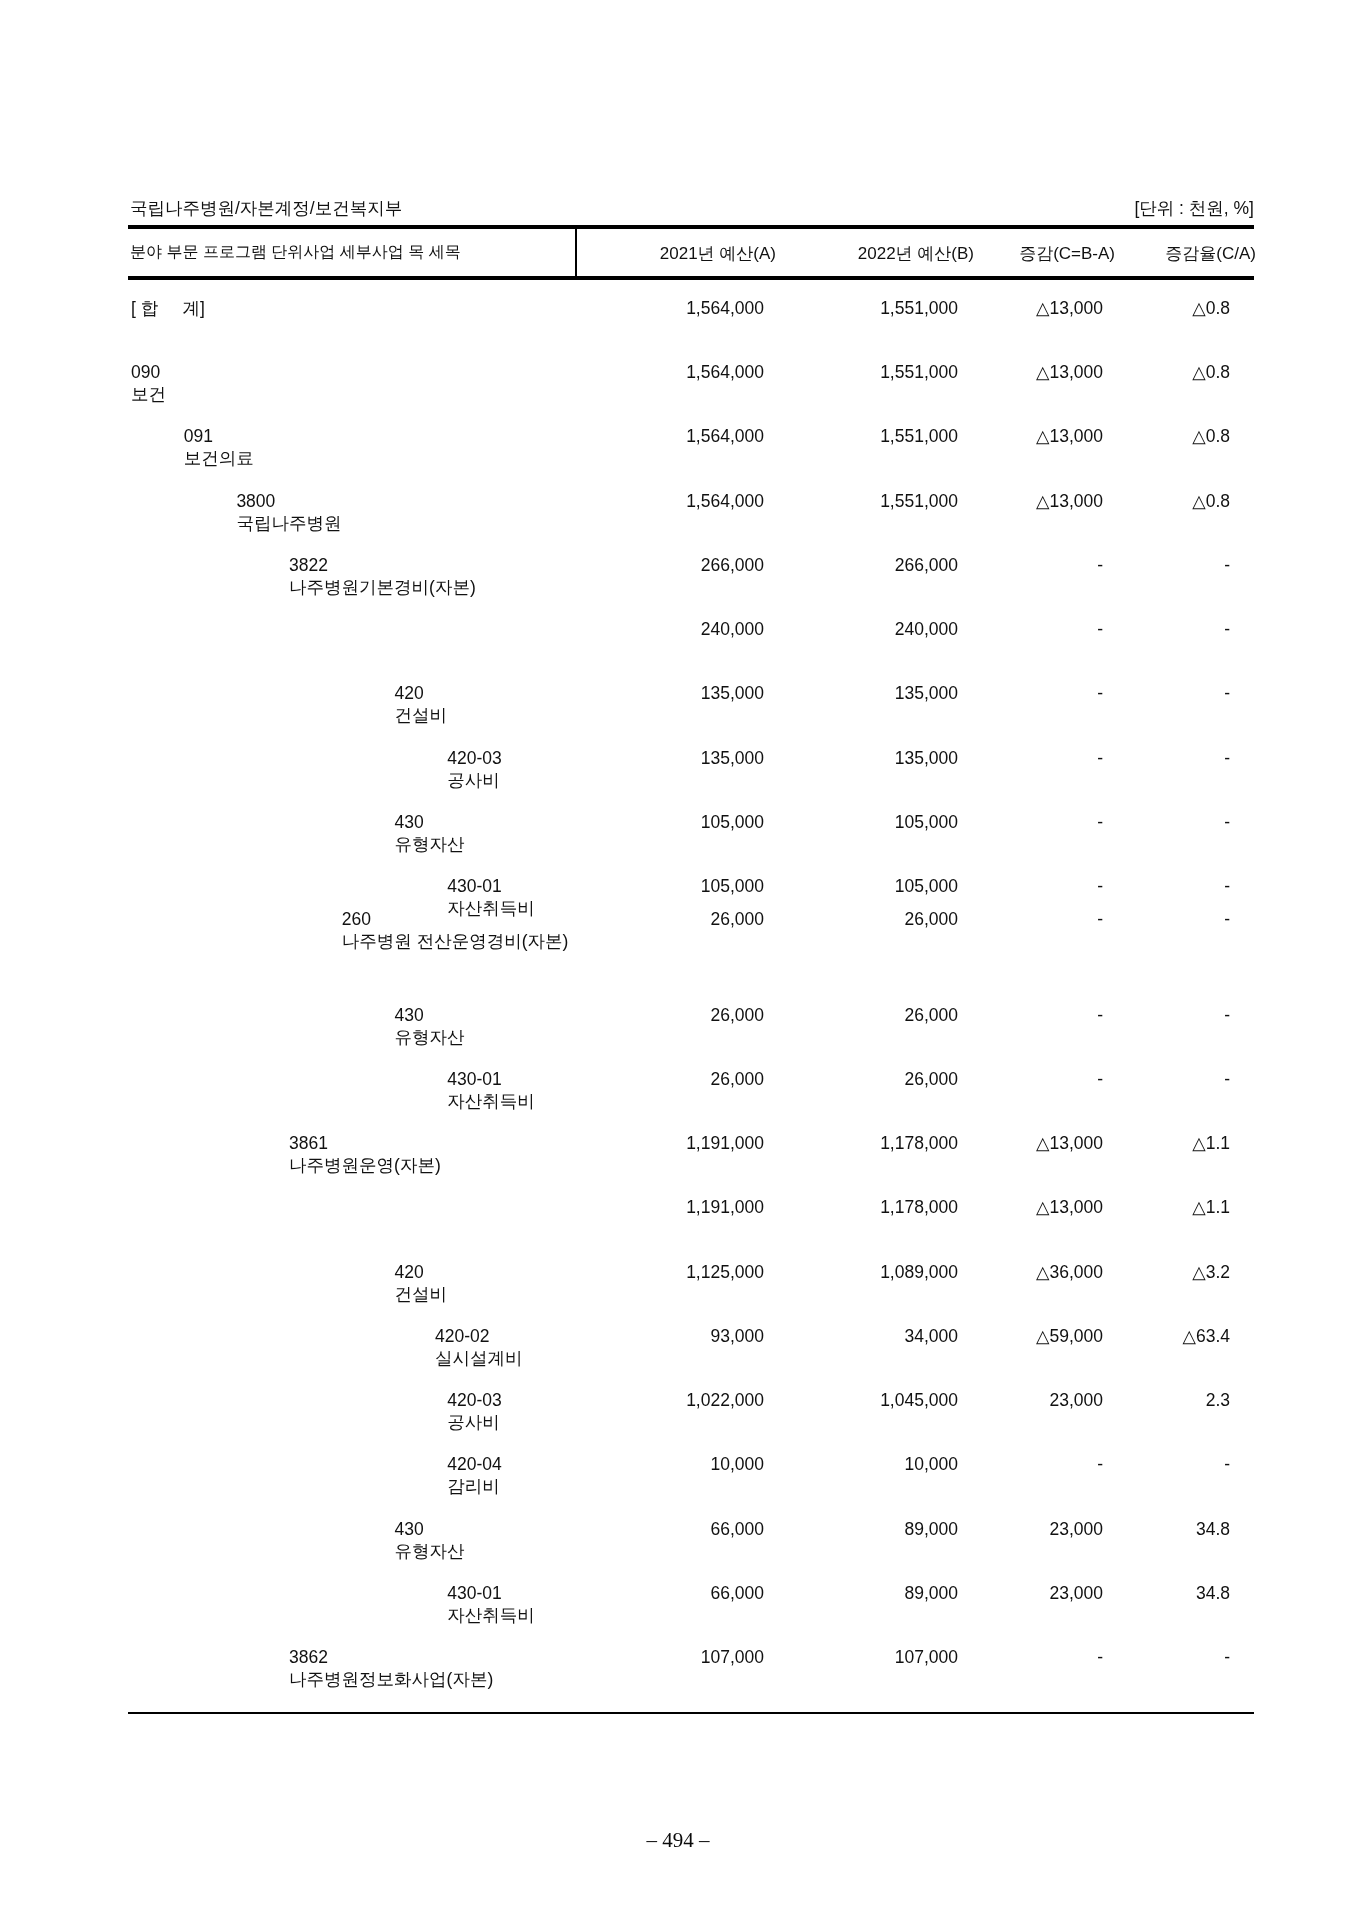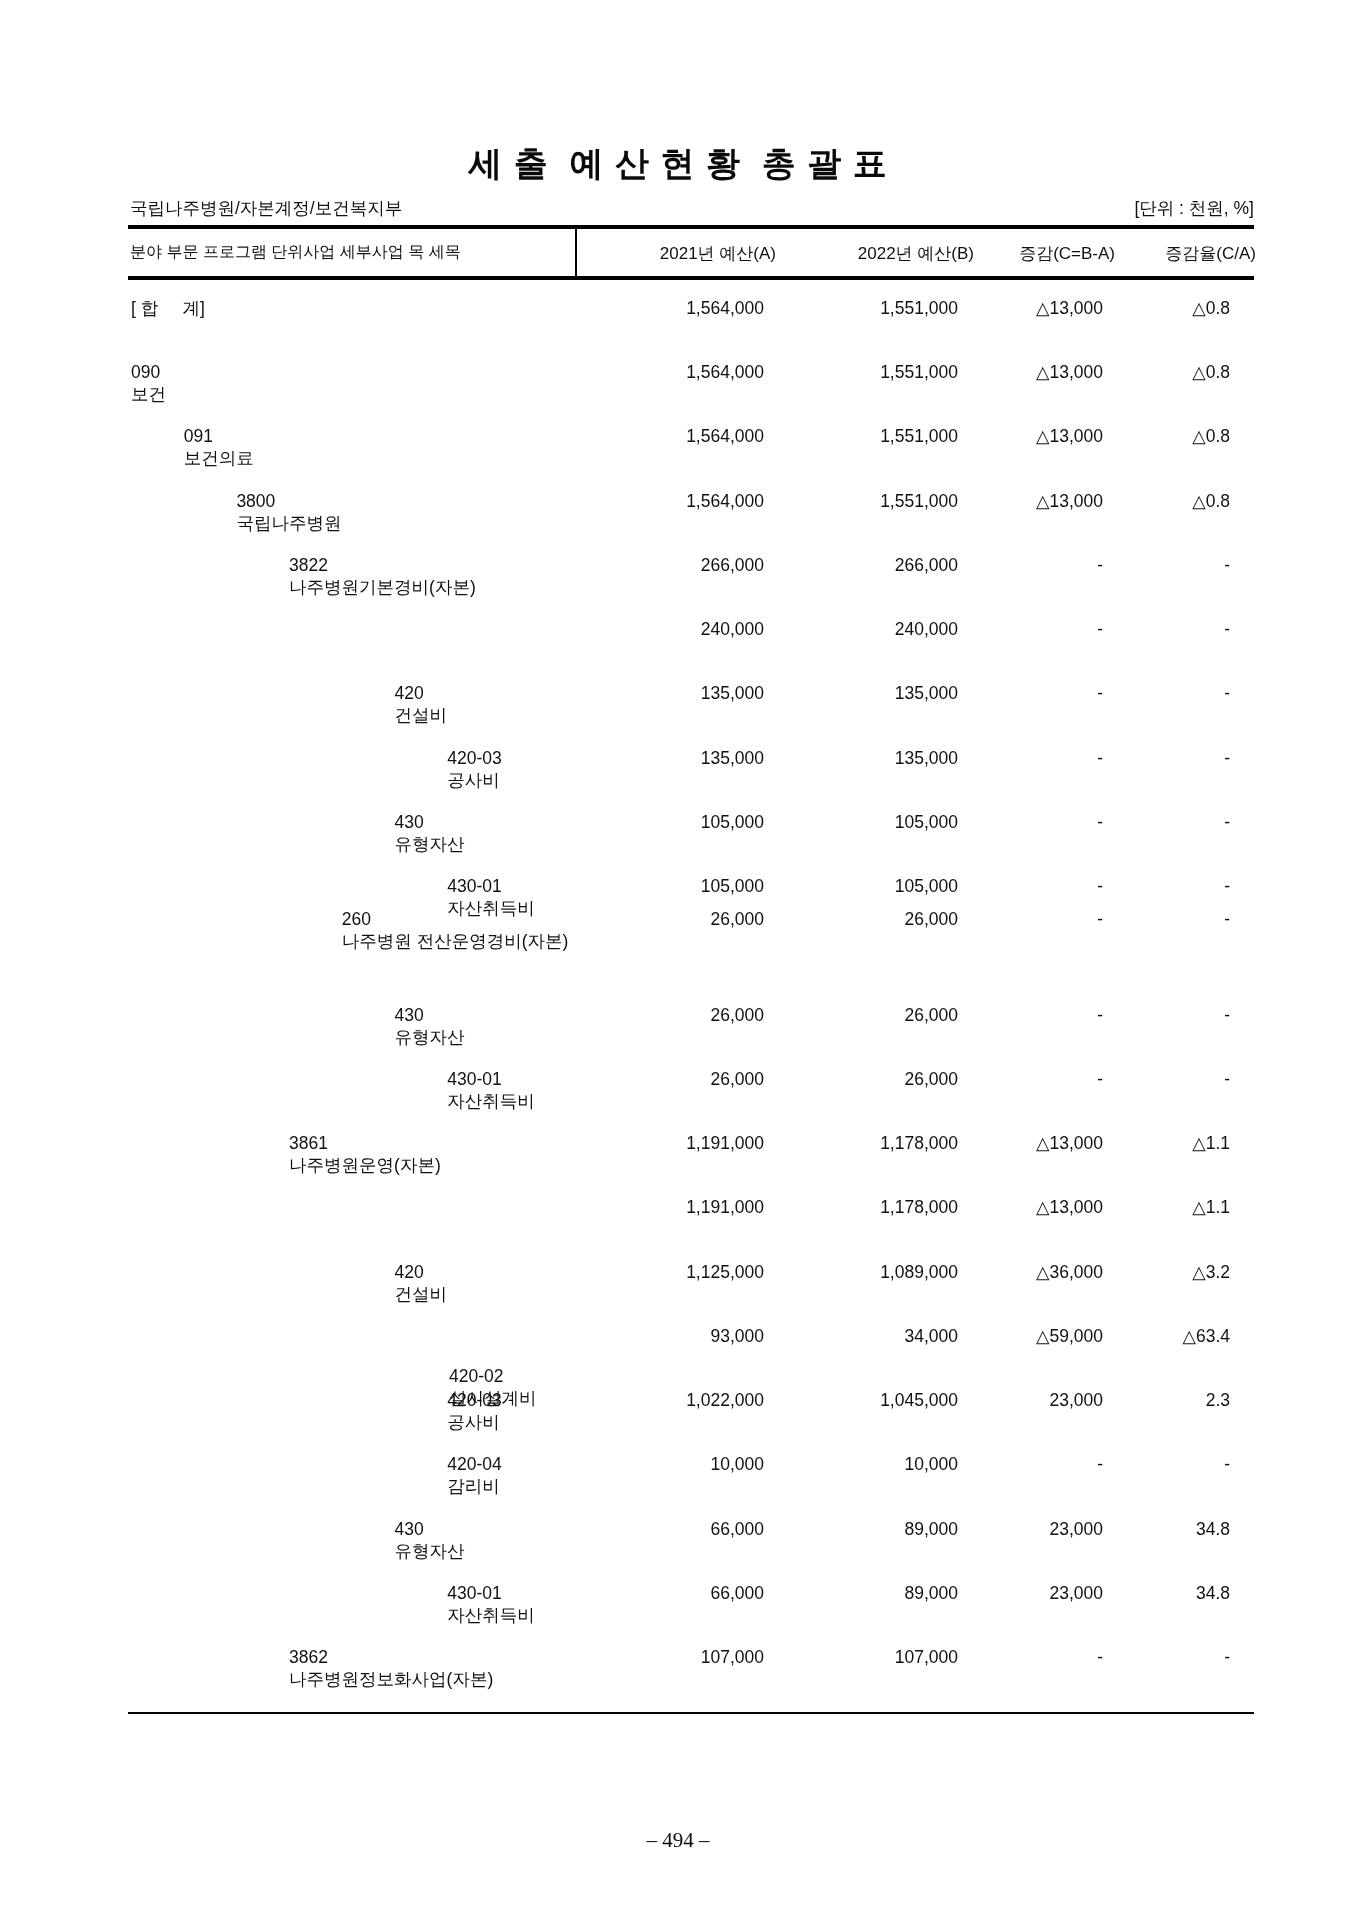--- a/index.html
+++ b/index.html
@@ -92,21 +92,20 @@
     font-size: 21px;
     white-space: pre;
     color: #0a0a0a;
   }
 </style>
 </head>
 <body>
 
 <div class="page">
 
-  <div class="doc-title">세 출  예 산 현 황  총 괄 표</div>
 
   <div class="meta-row">
     <span class="scope-label">국립나주병원/자본계정/보건복지부</span>
     <span class="unit-label">[단위 : 천원, %]</span>
   </div>
 
   <div class="rule rule-top"></div>
 
   <div class="header-band">
     <span class="h-label h-item">분야 부문 프로그램 단위사업 세부사업 목 세목</span>
@@ -266,21 +265,21 @@
     <div class="cell-item" style="left: 394.5px;">
       <div class="code">420</div>
       <div class="name">건설비</div>
     </div>
     <div class="num col-a">1,125,000</div>
     <div class="num col-b">1,089,000</div>
     <div class="num col-c">△36,000</div>
     <div class="num col-d">△3.2</div>
   </div>
       <div class="row" style="top: 1325.84px;">
-    <div class="cell-item" style="left: 449px; margin-top: 40px;">
+    <div class="cell-item" style="left: 435px;">
       <div class="code">420-02</div>
       <div class="name">실시설계비</div>
     </div>
     <div class="num col-a">93,000</div>
     <div class="num col-b">34,000</div>
     <div class="num col-c">△59,000</div>
     <div class="num col-d">△63.4</div>
   </div>
       <div class="row" style="top: 1390.08px;">
     <div class="cell-item" style="left: 447.2px;">

